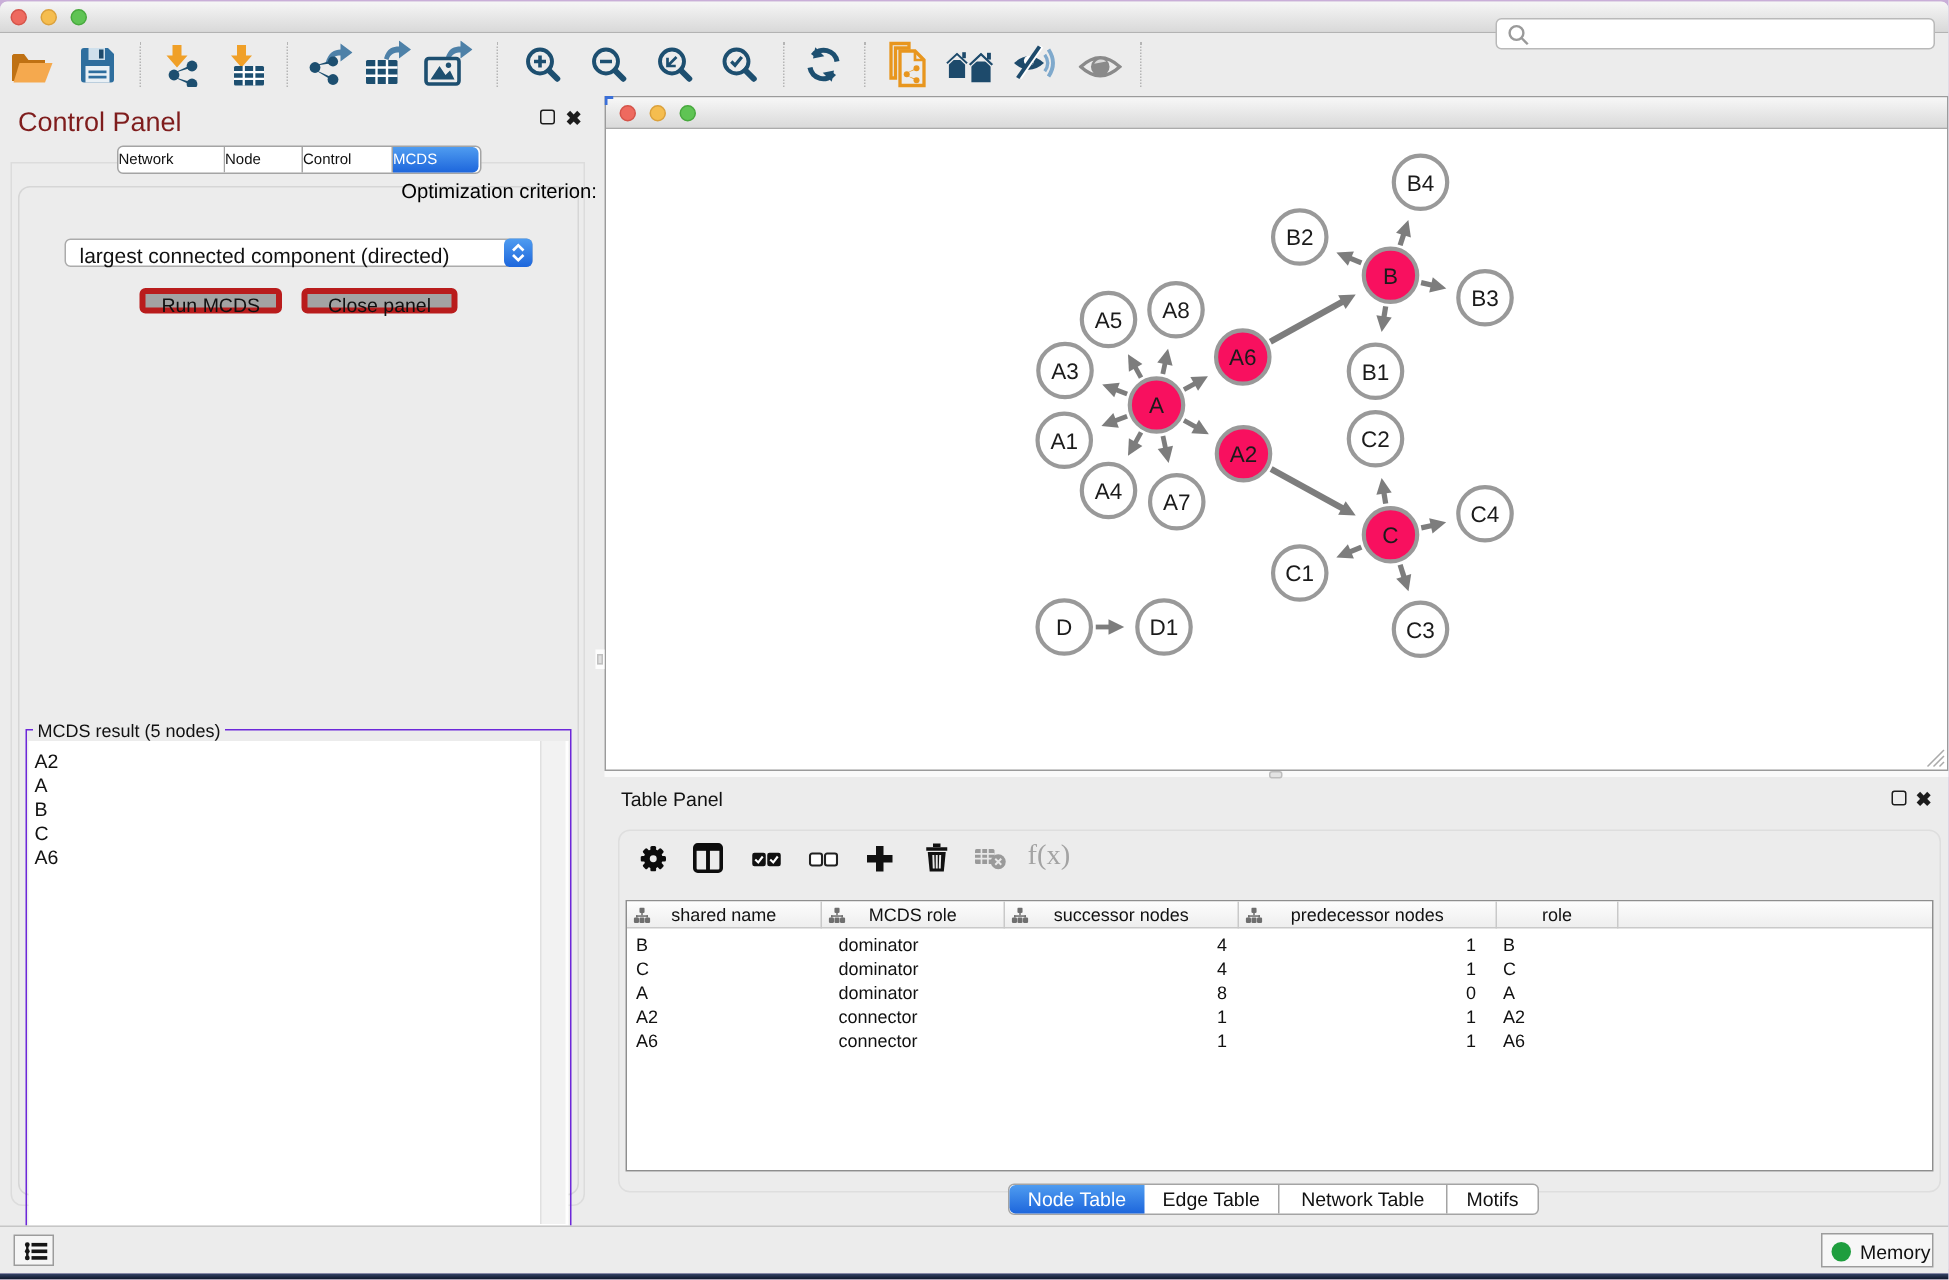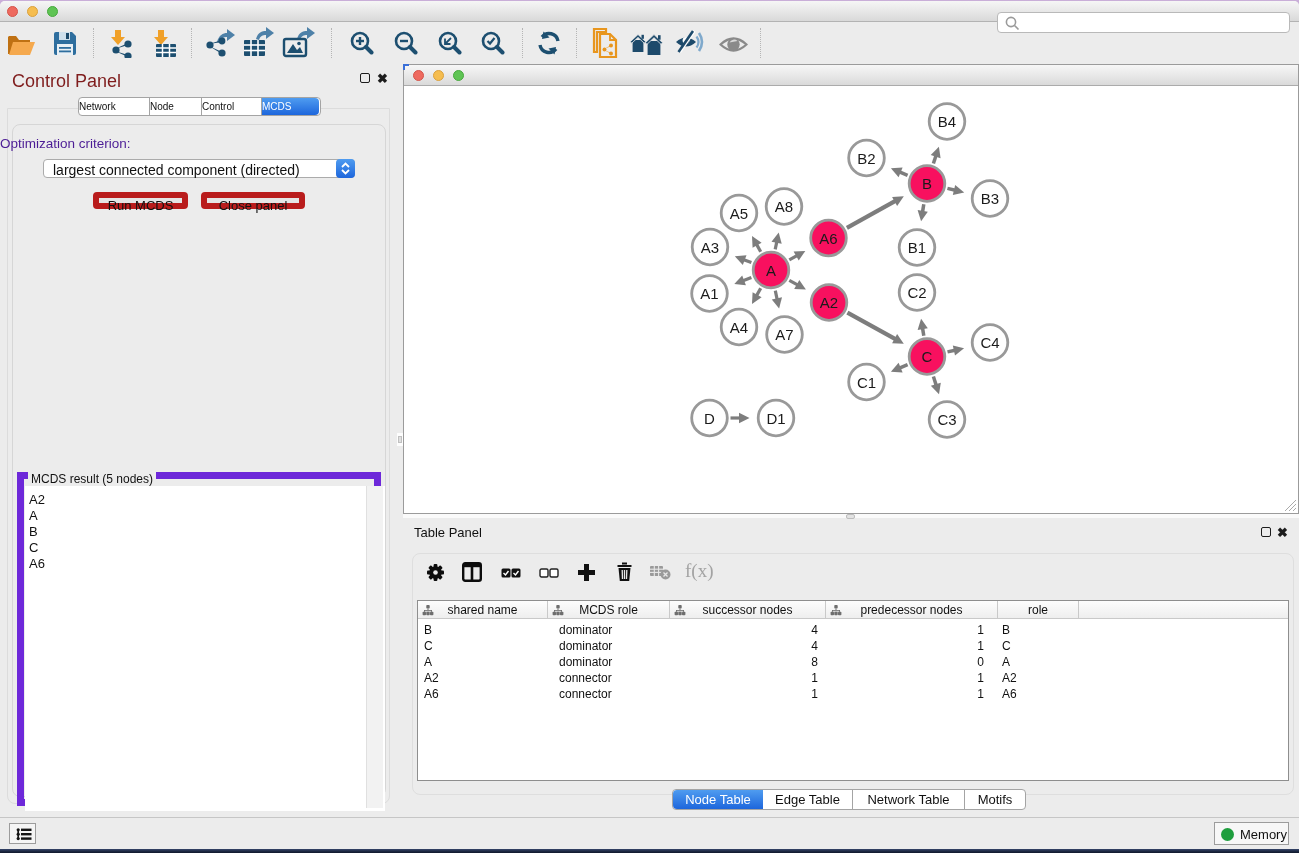--- a/index.html
+++ b/index.html
@@ -14,25 +14,25 @@
 #search{position:absolute;left:997px;top:12px;width:293px;height:21px;background:#fff;border:1px solid #b9b9b9;border-radius:4px}
 
 #cp-title{position:absolute;left:12px;top:71px;font-size:18px;color:#7f1d1d}
 .sqbtn{position:absolute;width:10px;height:10px;border:1.5px solid #1c1c1c;border-radius:2px;background:transparent}
 .xbtn{position:absolute;font-size:13px;font-weight:bold;color:#1c1c1c}
 #cp-box{position:absolute;left:7px;top:108px;width:383px;height:696px;border:1px solid #dcdcdc;border-radius:0 0 8px 8px;background:#ececec}
 #cp-inner{position:absolute;left:12px;top:124px;width:374px;height:673px;border:1px solid #d6d6d6;border-radius:8px;background:#ececec}
 #tabs{position:absolute;left:78px;top:97px;width:243px;height:19px;display:flex;border:1px solid #a4a4a4;border-radius:4px;background:#fff;z-index:5}
 .tab{flex:0 0 auto;font-size:10px;color:#111;line-height:18px;border-right:1px solid #a4a4a4}
 .tabsel{background:linear-gradient(#4f9cf0,#1d66dc);color:#fff;border:none;border-radius:0 4px 4px 0}
-#optlab{position:absolute;left:0;top:136px;width:398px;text-align:left;font-size:13.5px;color:#4c1d95}
+#optlab{position:absolute;left:0;top:120px;width:398px;text-align:right;font-size:13.5px;color:#000000}
 #dropdown{position:absolute;left:43px;top:159px;width:312px;height:19px;background:#fff;border:1px solid #ababab;border-radius:4px}
 #dropcap{position:absolute;right:-1px;top:-1px;width:19px;height:19px;background:linear-gradient(#4f9cf0,#1d66dc);border-radius:4px}
-.btn{position:absolute;height:17px;background:#e5e5e5;border:6px solid #b91c1c;border-radius:4px;text-align:center;font-size:13px;color:#111;line-height:15px}
-#mcdsgrp{position:absolute;left:17px;top:472px;width:364px;height:334px;border:7px solid #6d28d9}
+.btn{position:absolute;height:17px;background:#a3a3a3;border:4px solid #b91c1c;border-radius:4px;text-align:center;font-size:13px;color:#111;line-height:15px}
+#mcdsgrp{position:absolute;left:17px;top:486px;width:364px;height:334px;border:1px solid #6d28d9}
 #mcdslab{position:absolute;left:4px;top:-7px;background:#ececec;padding:0 3px;font-size:12px;color:#111}
 #mcdslist{position:absolute;left:1px;top:7px;width:360px;height:325px;background:#fff}
 #mcdstrack{position:absolute;right:2px;top:0px;width:17px;height:322px;background:#f2f2f2;border-left:1px solid #e0e0e0}
 .li{position:absolute;left:4px;font-size:13px;color:#111}
 
 #gwin{position:absolute;left:403px;top:64px;width:896px;height:450px;border:1px solid #9b9b9b;background:#fff}
 #gtitle{position:absolute;left:0;top:0;width:100%;height:21px;background:linear-gradient(#f7f7f7,#dadada);border-bottom:1px solid #ababab}
 #gname{position:absolute;top:3px;width:100%;text-align:center;font-size:13px;font-weight:bold;color:#2e2e2e}
 
 #tp-title{position:absolute;left:414px;top:525px;font-size:13px;color:#111}

